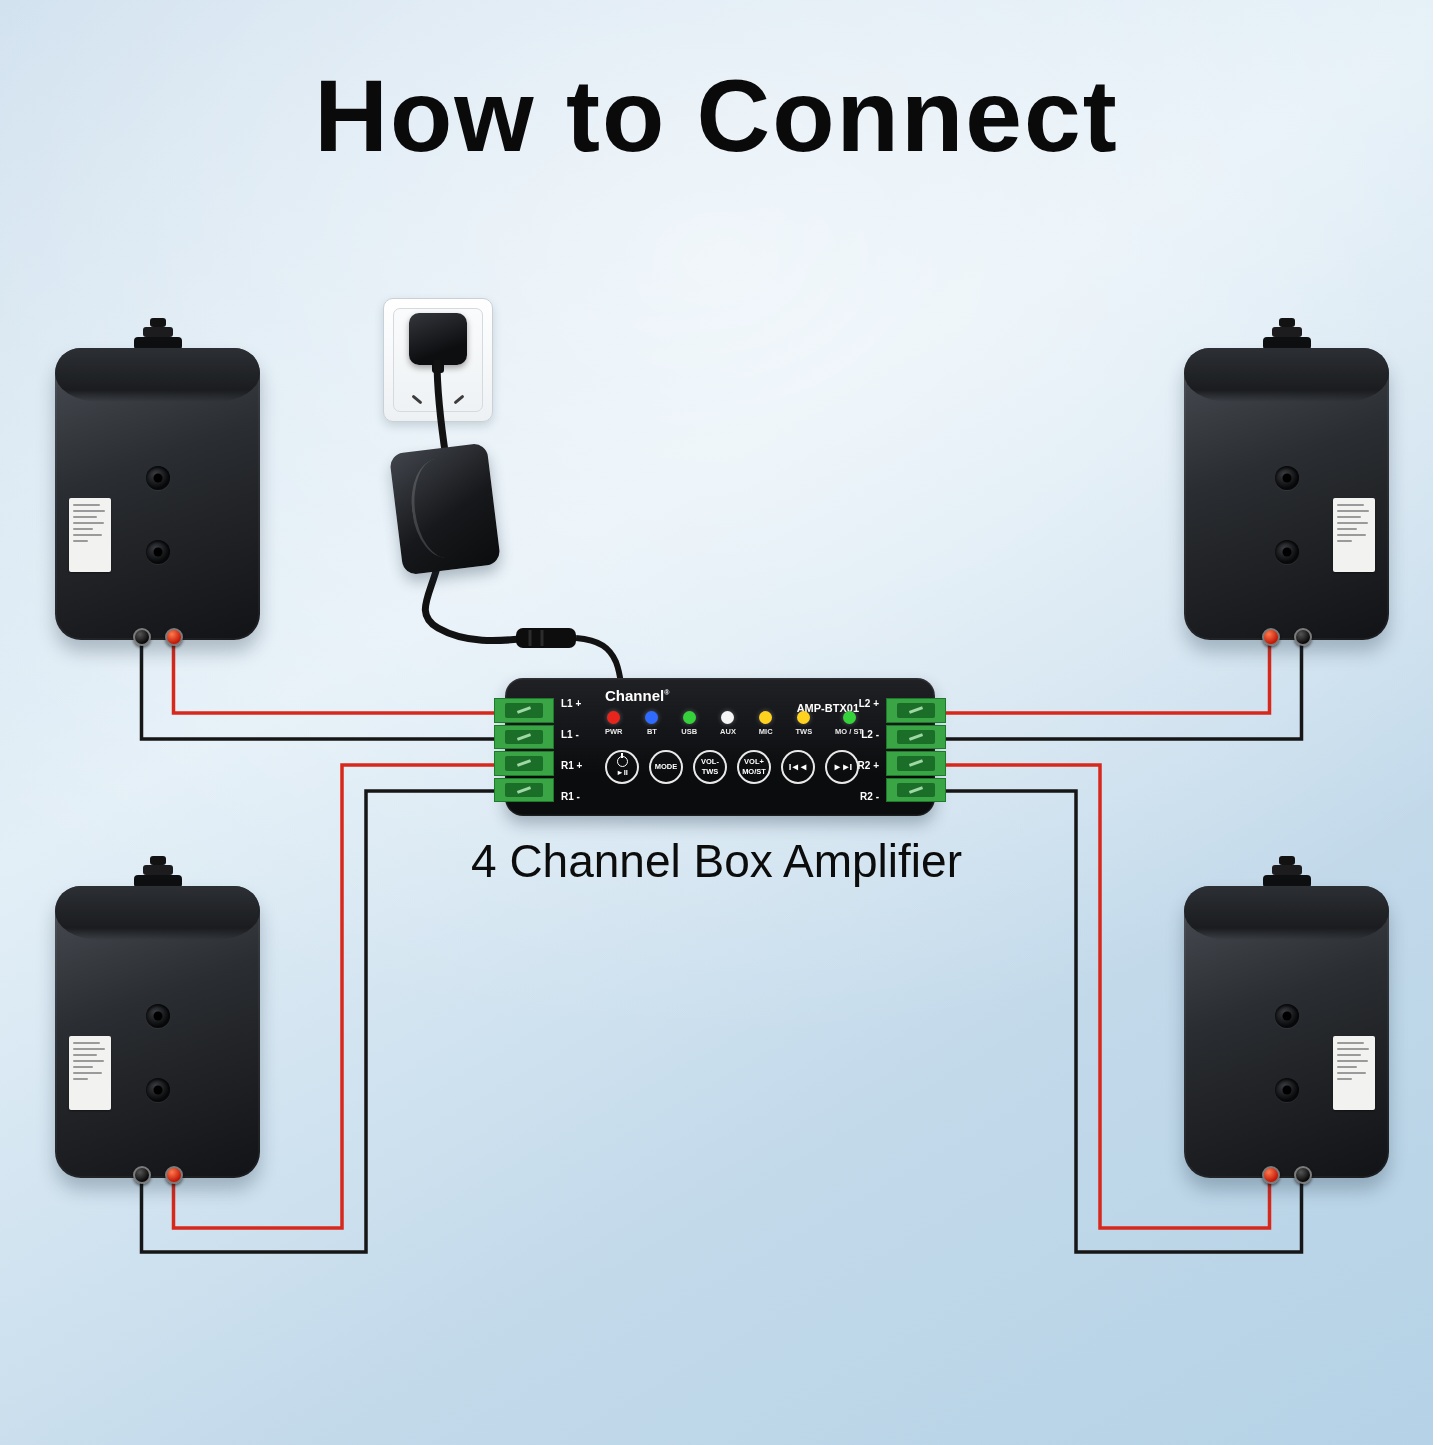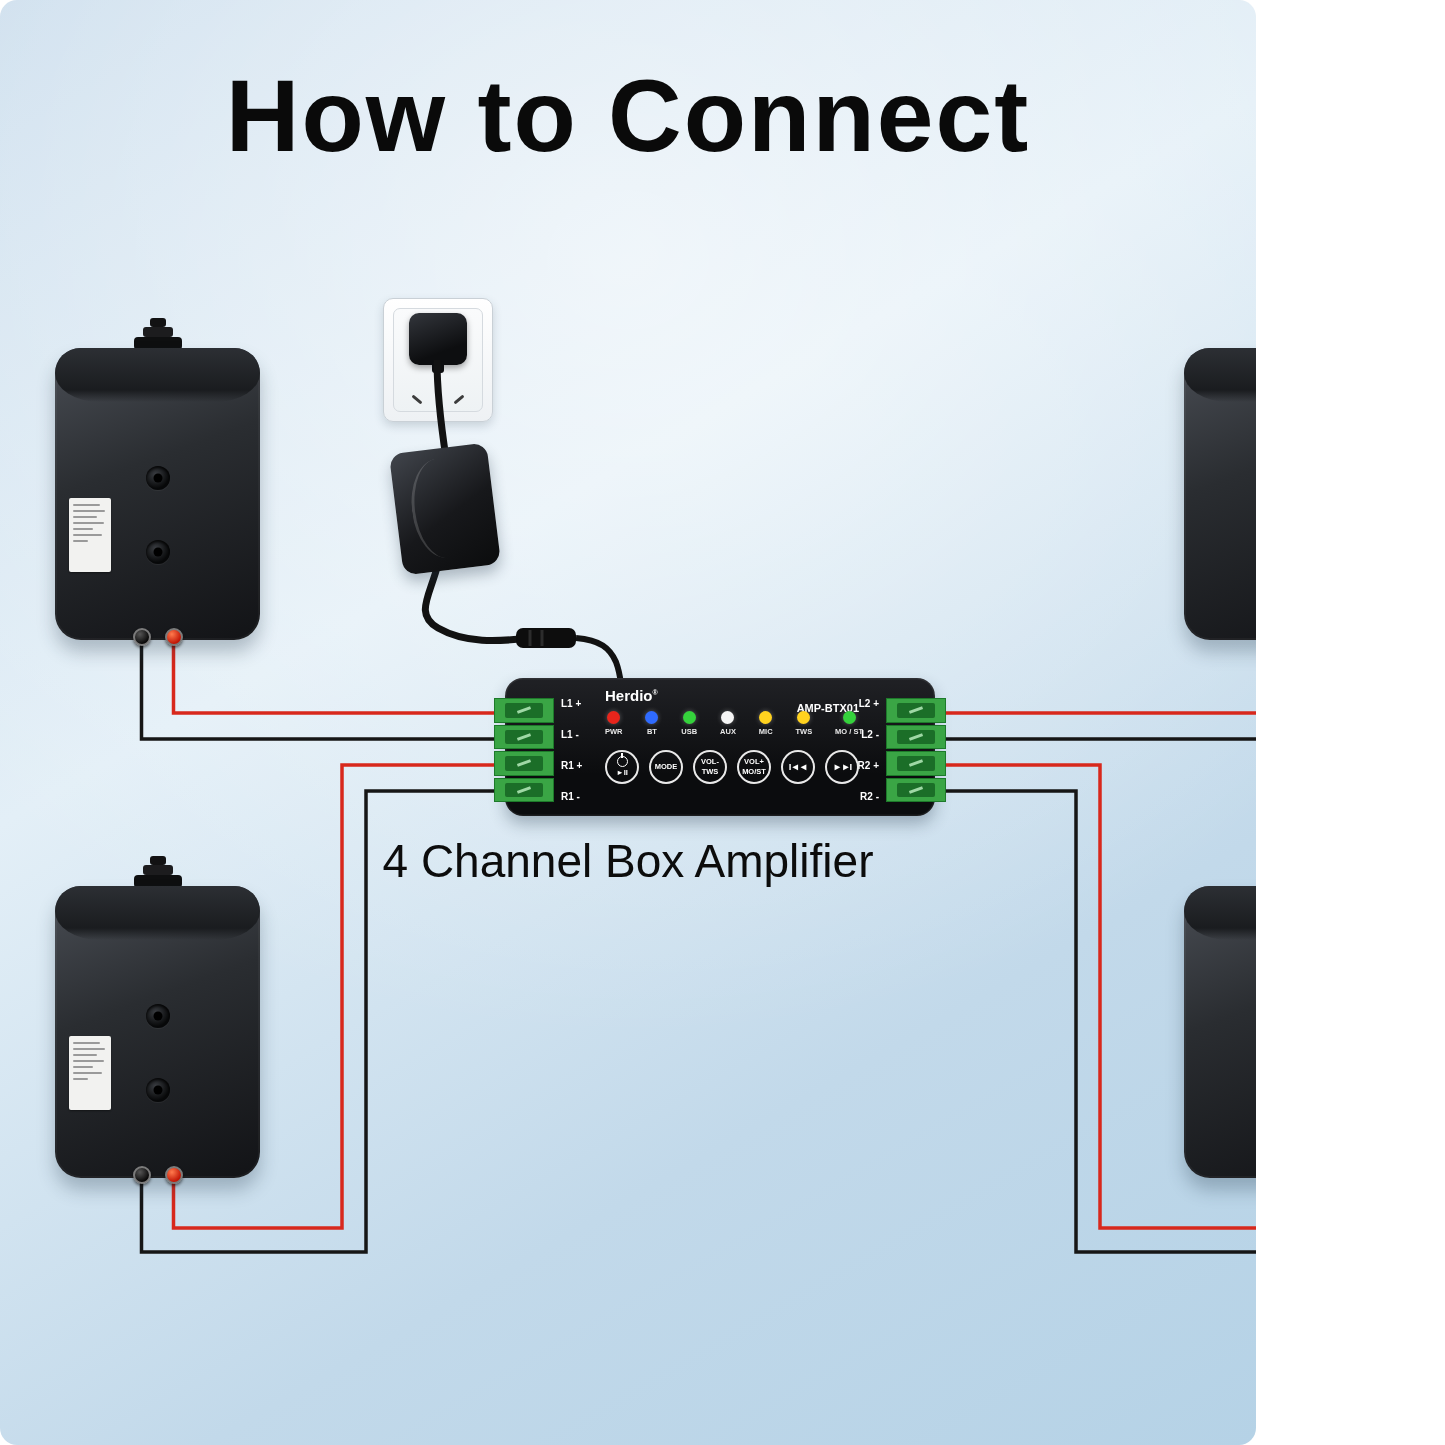--- a/index.html
+++ b/index.html
@@ -1,22 +1,21 @@
 <!DOCTYPE html>
 <html><head>
 <meta charset="utf-8">
 <style>
   html,body{margin:0;padding:0;}
   body{font-family:"Liberation Sans", sans-serif;}
   .stage{
-    position:relative;width:1256px;height:1445px;overflow:hidden;
+    position:relative;width:1433px;height:1445px;overflow:hidden;
     background:
       radial-gradient(120% 90% at 50% 18%, rgba(255,255,255,.55), rgba(255,255,255,0) 60%),
       linear-gradient(150deg,#ccdeed 0%,#e3eff7 38%,#c2d9ea 72%,#b5d2e6 100%);
-    border-radius: 17px;
   }
   .title{
     position:absolute;top:58px;left:0;width:100%;text-align:center;
     font-size:102px;font-weight:bold;color:#0a0a0a;letter-spacing:2px;z-index:7;
   }
   .caption{
     position:absolute;top:834px;left:0;width:100%;text-align:center;
     font-size:46px;font-weight:normal;color:#0c0c0c;z-index:7;
   }
   svg.layer{position:absolute;left:0;top:0;z-index:1;}
@@ -278,21 +277,21 @@
       <span>R1 +</span>
       <span>R1 -</span>
     </div>
     <div class="tlabels lright">
       <span>L2 +</span>
       <span>L2 -</span>
       <span>R2 +</span>
       <span>R2 -</span>
     </div>
 
-    <div class="amp-brand"><span>Herdio</span><sup>®</sup></div>
+    <div class="amp-brand"><span>Channel</span><sup>®</sup></div>
     <div class="amp-model">AMP-BTX01</div>
 
     <div class="leds">
       <div class="led-col">
         <span class="led" style="background: rgb(232, 37, 28);"></span>
         <span class="led-label">PWR</span>
       </div>
       <div class="led-col">
         <span class="led" style="background: rgb(47, 107, 255);"></span>
         <span class="led-label">BT</span>

